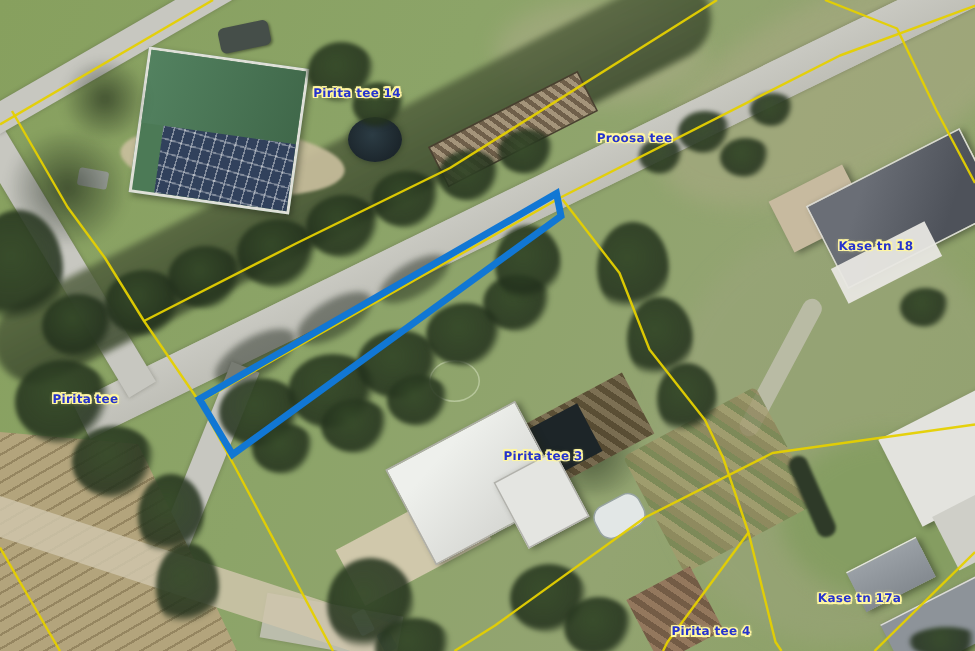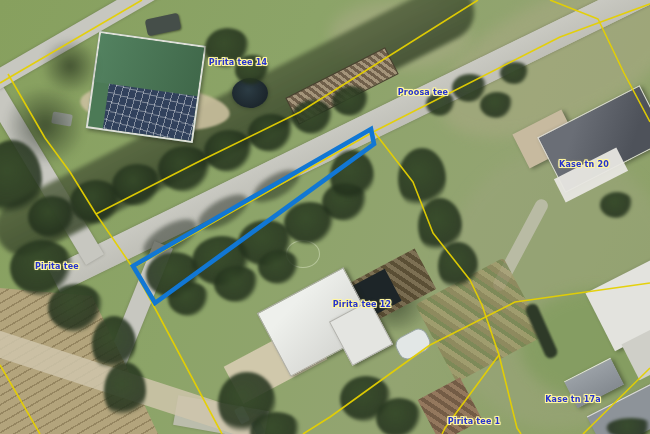--- a/index.html
+++ b/index.html
@@ -140,20 +140,20 @@
     <polyline class="cad" points="499,355 445,428 442,434"></polyline>
     <polyline class="cad" points="550,0 598,19 624,73 650,122"></polyline>
     <polyline class="cad" points="650,283 515,302 430,345 330,417 303,434"></polyline>
     <polyline class="cad" points="650,368 583,434"></polyline>
     <polyline class="cad" points="0,365 40,434"></polyline>
     <polygon class="hl" points="371,129 374,144 155,303 133,266"></polygon>
   </svg>
 
   <span class="lbl" style="left: 194px; top: 62px;">Pirita tee 14</span>
   <span class="lbl" style="left: 379px; top: 92px;">Proosa tee</span>
-  <span class="lbl" style="left: 540px; top: 164px;">Kase tn 20</span>
+  <span class="lbl" style="left: 540px; top: 164px;">Kase tn 18</span>
   <span class="lbl" style="left: 13px; top: 266px;">Pirita tee</span>
-  <span class="lbl" style="left: 318px; top: 304px;">Pirita tee 12</span>
+  <span class="lbl" style="left: 318px; top: 304px;">Pirita tee 3</span>
   <span class="lbl edge" style="left: 609px; top: 303px;">Kase tn 17</span>
   <span class="lbl" style="left: 529px; top: 399px;">Kase tn 17a</span>
-  <span class="lbl" style="left: 430px; top: 421px;">Pirita tee 1</span>
+  <span class="lbl" style="left: 430px; top: 421px;">Pirita tee 4</span>
 
 </div>
 
 </body></html>

